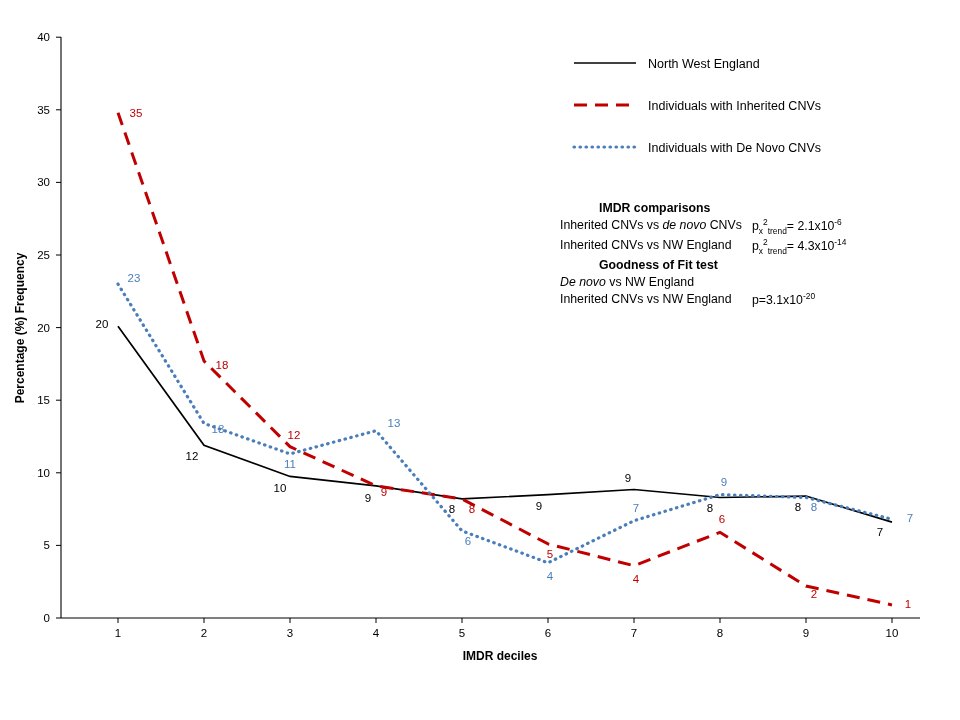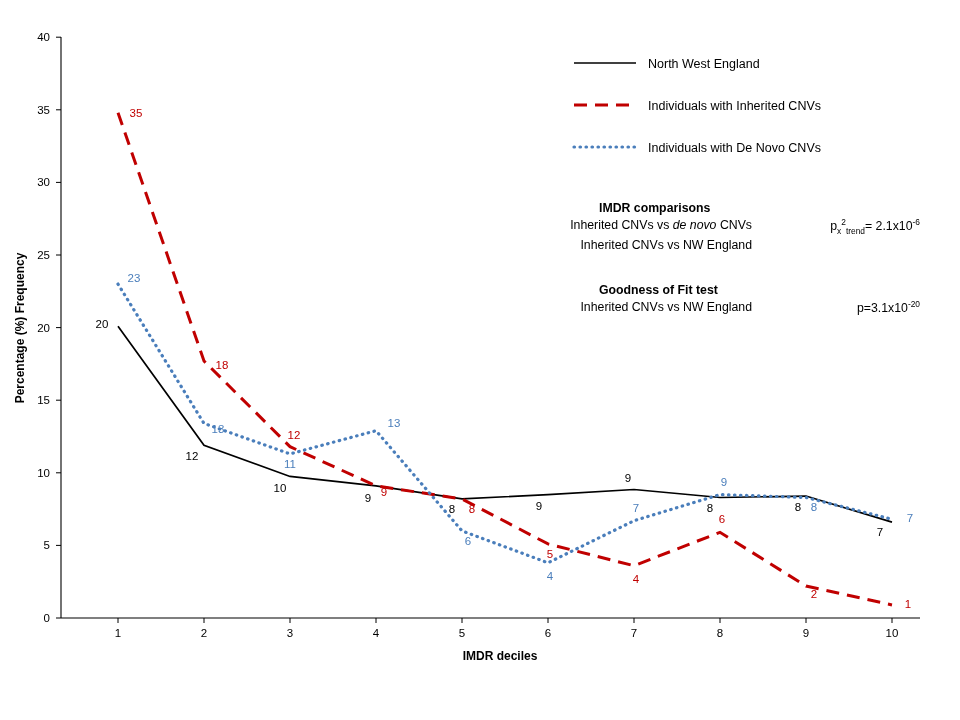--- a/index.html
+++ b/index.html
@@ -56,32 +56,30 @@
     color: #000000;
     line-height: 1.38;
   }
   .notes .hdr {
     font-weight: bold;
     padding-left: 39px;
   }
   .notes .row {
     display: flex;
     white-space: nowrap;
-    text-align: right;
   }
   .notes .row .lhs {
     width: 192px;
     flex: 0 0 192px;
   }
   .notes .row .rhs {
     flex: 1 1 auto;
-    margin-left: 46px;
   }
   .notes .blk2 {
-    margin-top: 28px;
+    margin-top: 0;
   }
   .ital { font-style: italic; }
   sub { font-size: 8.4px; }
   sup { font-size: 8.4px; }
 </style>
 </head>
 <body>
 
 <div id="stage">
 
@@ -204,25 +202,27 @@
     <div class="hdr">IMDR comparisons</div>
 
     <div class="row">
       <span class="lhs"><span>Inherited CNVs vs </span><span class="ital">de novo</span><span> CNVs</span></span>
       <span class="rhs"><span>p</span><sub>x</sub><sup>2</sup><sub>trend</sub><span>= 2.1x10</span><sup>-6</sup></span>
     </div>
 
 
     <div class="row">
       <span class="lhs"><span>Inherited CNVs vs NW England</span></span>
+      <span class="rhs"><span>p</span><sub>x</sub><sup>2</sup><sub>trend</sub><span>= 4.3x10</span><sup>-14</sup></span>
     </div>
 
     <div class="hdr blk2">Goodness of Fit test</div>
 
     <div class="row">
+      <span class="lhs"><span class="ital">De novo</span><span> vs NW England</span></span>
     </div>
 
     <div class="row">
       <span class="lhs"><span>Inherited CNVs vs NW England</span></span>
       <span class="rhs"><span>p=3.1x10</span><sup>-20</sup></span>
     </div>
   </div>
 
 </div>
 

